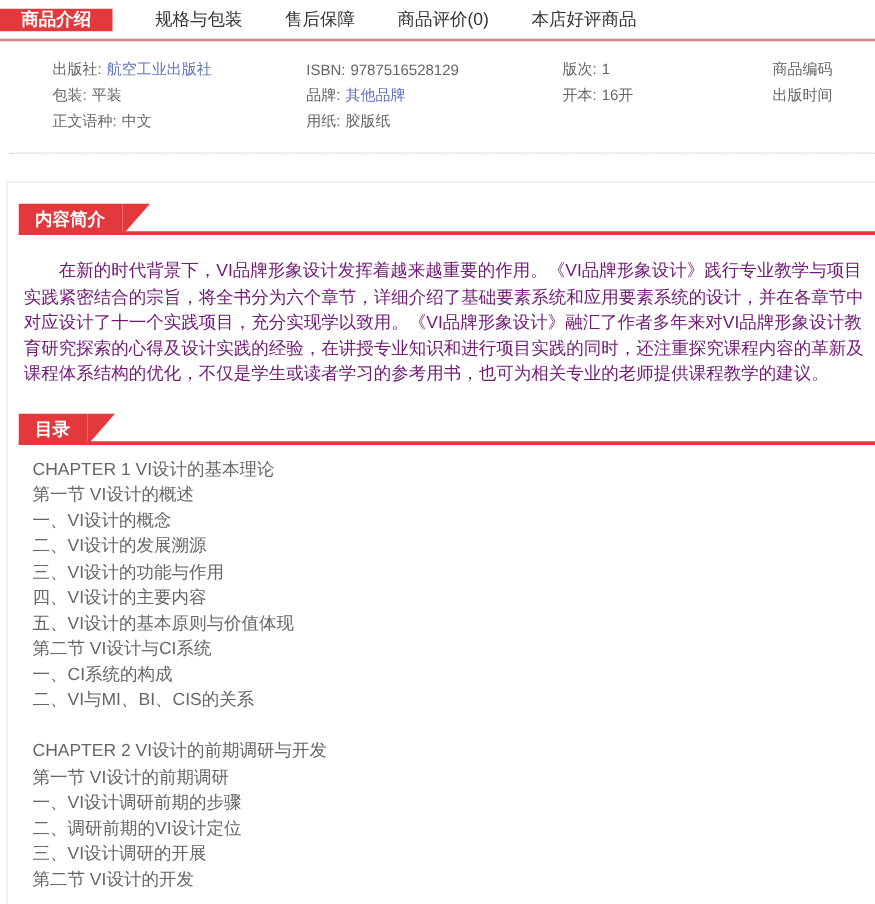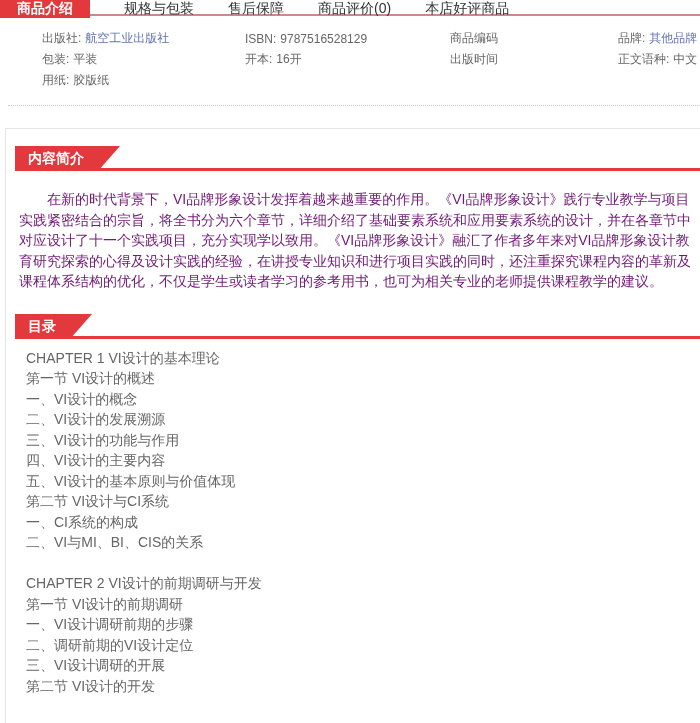--- a/index.html
+++ b/index.html
@@ -4,21 +4,21 @@
 <style>
   * { margin:0; padding:0; box-sizing:border-box; }
   html,body { background:#fff; }
   body {
     width:700px; height:723px; overflow:hidden; position:relative;
     font-family:"Liberation Sans","DejaVu Sans",sans-serif;
     -webkit-font-smoothing:antialiased;
   }
 
   
-  .tabbar { height:16px; display:flex; align-items:flex-start; border-bottom:2px solid #c9898d; background:#fff; }
+  .tabbar { height:33px; display:flex; align-items:center; border-bottom:2px solid #c9898d; background:#fff; }
   .tab { display:flex; align-items:center; font-size:14px; color:#333; cursor:pointer; white-space:nowrap; }
   .tab.active { background:#e4393c; color:#fff; width:90px; justify-content:center; font-weight:bold; }
   .tab.plain { margin-left:34px; }
   .tab.plain:first-of-type { margin-left:28px; }
 
   
   .info { padding:12px 0 8px 42px; }
   .info-grid { display:grid; grid-template-columns:203px 205px 168px 1fr; grid-auto-rows:21px; align-items:center; }
   .cell { font-size:12px; color:#666; white-space:nowrap; overflow:visible; }
   .cell .lbl { color:#666; }
@@ -69,28 +69,31 @@
 
 <div class="info">
   <div class="info-grid">
     <div class="cell">
       <span class="lbl">出版社:</span><span class="val link">航空工业出版社</span>
     </div>
     <div class="cell">
       <span class="lbl">ISBN:</span><span class="val">9787516528129</span>
     </div>
     <div class="cell">
+      <span class="lbl">版次:</span><span class="val">1</span>
+    </div>
+    <div class="cell">
       <span class="lbl">商品编码</span>
     </div>
 
     <div class="cell">
-      <span class="lbl">品牌:</span><span class="val link">其他品牌</span>
+      <span class="lbl">包装:</span><span class="val">平装</span>
     </div>
     <div class="cell">
-      <span class="lbl">包装:</span><span class="val">平装</span>
+      <span class="lbl">品牌:</span><span class="val link">其他品牌</span>
     </div>
     <div class="cell">
       <span class="lbl">开本:</span><span class="val">16开</span>
     </div>
     <div class="cell">
       <span class="lbl">出版时间</span>
     </div>
 
     <div class="cell">
       <span class="lbl">正文语种:</span><span class="val">中文</span>

